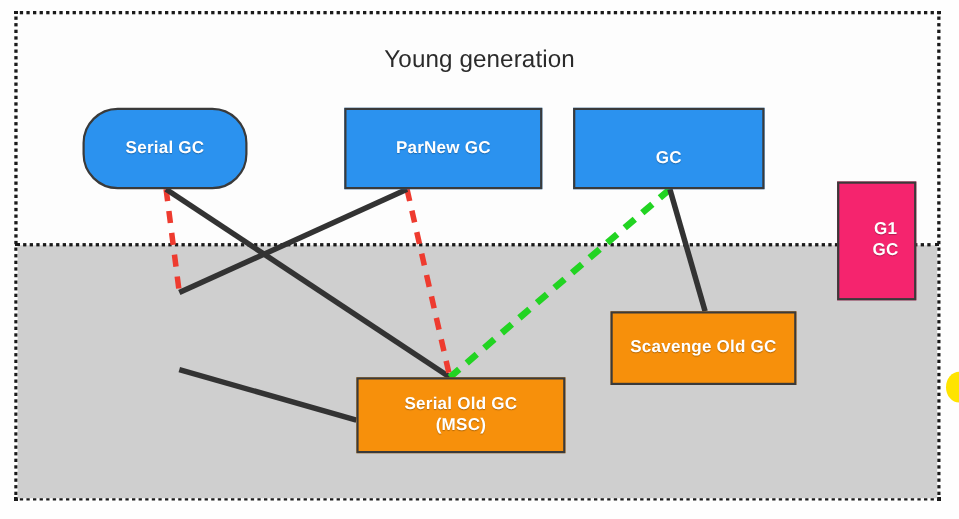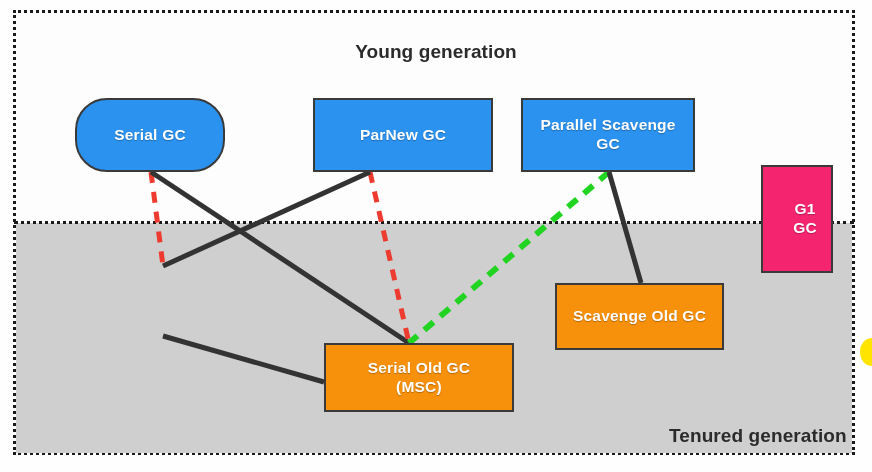--- a/index.html
+++ b/index.html
@@ -40,22 +40,22 @@
   #tenured-divider {
     position: absolute;
     left: 14px;
     top: 221px;
     width: 840px;
     height: 0;
     border-top: 3px dotted #1a1a1a;
   }
   .region-label {
     position: absolute;
-    font-size: 19px;
-    font-weight: bold;
+    font-size: 22px;
+    font-weight: normal;
     color: #2b2b2b;
     white-space: nowrap;
     letter-spacing: 0.1px;
   }
   #label-young {
     left: 0;
     top: 41px;
     width: 872px;
     text-align: center;
   }
@@ -118,21 +118,20 @@
 
 <div id="stage">
 
   <div id="outer-frame"></div>
 
   <div id="tenured-region"></div>
   <div id="tenured-divider"></div>
 
   <div class="region-label" id="label-young">Young generation</div>
 
-  <div class="region-label" id="label-tenured">Tenured generation</div>
 
   <svg id="connectors" viewBox="0 0 872 472" xmlns="http://www.w3.org/2000/svg">
 
     <line x1="151" y1="172" x2="163" y2="266" stroke="#ee3b2f" stroke-width="5" stroke-dasharray="11 9"></line>
 
     <line x1="151" y1="172" x2="409" y2="343" stroke="#333333" stroke-width="5"></line>
 
     <line x1="370" y1="172" x2="409" y2="343" stroke="#ee3b2f" stroke-width="5" stroke-dasharray="11 9"></line>
 
     <line x1="370" y1="172" x2="163" y2="266" stroke="#333333" stroke-width="5"></line>
@@ -147,21 +146,21 @@
   <div class="gc-box young" id="box-serial-gc">
     <span>Serial GC</span>
   </div>
 
   <div class="gc-box young" id="box-parnew-gc">
     <span>ParNew GC</span>
   </div>
 
   <div class="gc-box young" id="box-parallel-scavenge-gc">
     <span>
-      <span>Parallel Scavenge</span><br>
+      <br>
       <span>GC</span>
     </span>
   </div>
 
   <div class="gc-box g1" id="box-g1-gc">
     <span>
       <span>G1</span><br>
       <span>GC</span>
     </span>
   </div>

